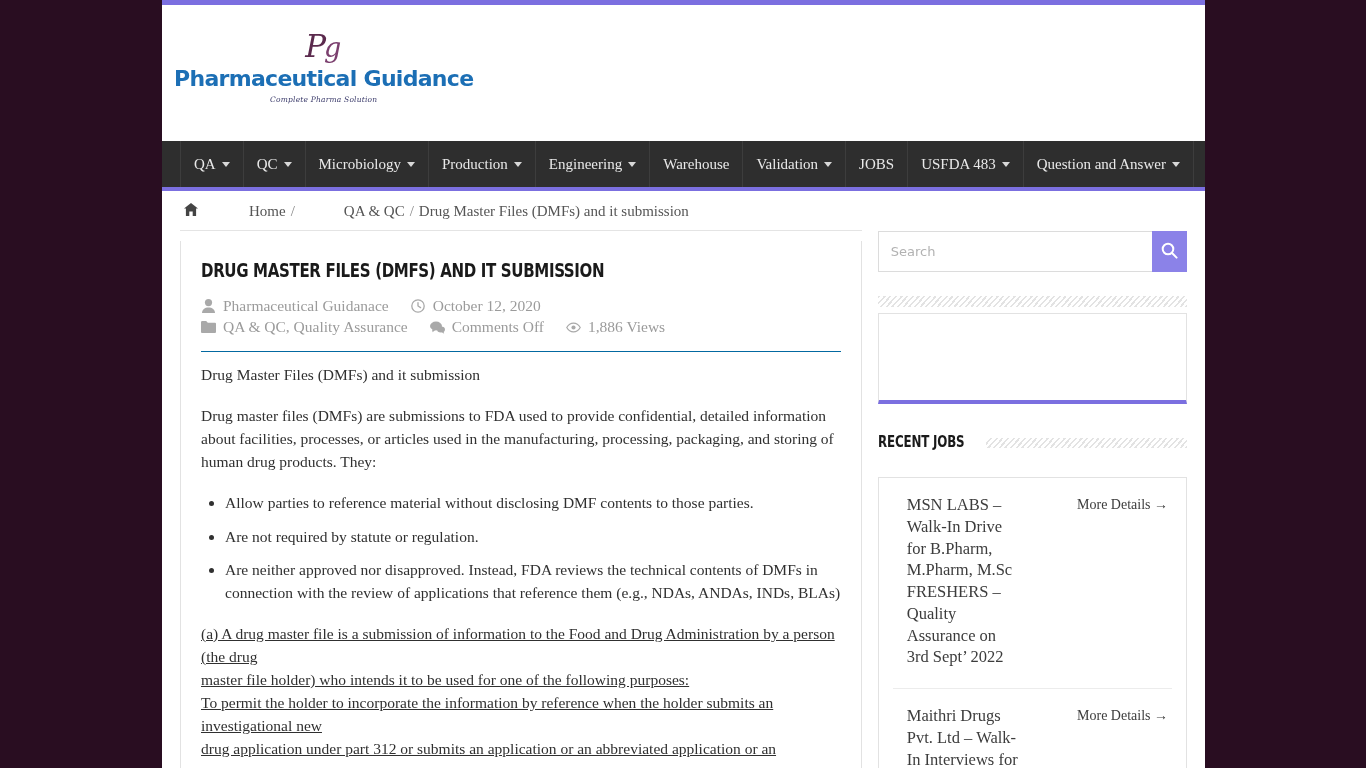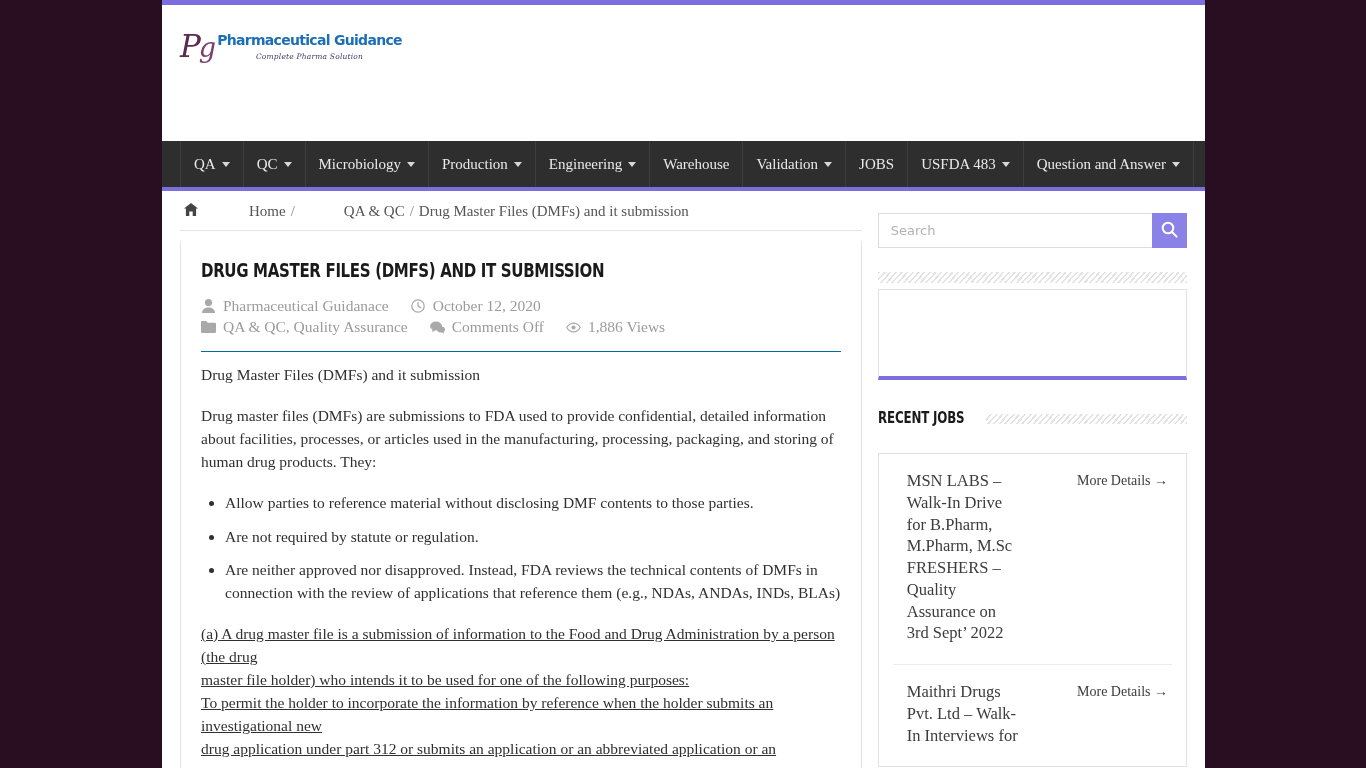--- a/index.html
+++ b/index.html
@@ -23,40 +23,41 @@
     background: #7b6fe0;
   }
   
   .site-header {
     height: 136px;
     background: #ffffff;
     position: relative;
   }
   .logo {
     position: absolute;
-    left: 18px; top: 22px;
-    display: flex;
-    align-items: flex-start;
+    left: 12px; top: 22px;
+    display: flex;
+    align-items: center;
+    flex-direction: column;
   }
   .logo-mark {
     font-family: "DejaVu Serif", serif;
     font-style: italic;
     font-size: 31px;
     line-height: 1;
     color: #5b2a4d;
     margin-right: 3px;
     margin-top: 4px;
     letter-spacing: -2px;
   }
   .logo-mark .g { color: #7b3f6e; font-size: 27px; }
   .logo-text-block { padding-top: 6px; }
   .logo-title {
     font-family: "DejaVu Sans", sans-serif;
     font-weight: bold;
-    font-size: 14px;
+    font-size: 22px;
     letter-spacing: -0.7px;
     color: #1c6fb5;
     line-height: 1;
     white-space: nowrap;
   }
   .logo-tagline {
     font-family: "DejaVu Serif", serif;
     font-style: italic;
     font-size: 7.5px;
     color: #3a3a6a;
@@ -155,22 +156,22 @@
   .article-body { font-size: 15.5px; color: #303030; line-height: 1.48; }
   .article-body p { margin: 0 0 18px 0; }
   .article-body ul { margin: 0 0 18px 0; padding-left: 24px; }
   .article-body li { margin-bottom: 11px; line-height: 1.47; }
   .tight p { margin-bottom: 0; text-decoration: underline; }
   .tight { margin-bottom: 0; }
 
   
   .search-row {
     display: flex;
-    margin-top: 22px;
-    height: 35px;
+    margin-top: 40px;
+    height: 41px;
   }
   .search-input {
     flex: 1;
     border: 1px solid #dcdcdc;
     border-right: none;
     padding: 0 12px;
     font-family: "DejaVu Sans", sans-serif;
     font-size: 13px;
     color: #555;
     outline: none;

